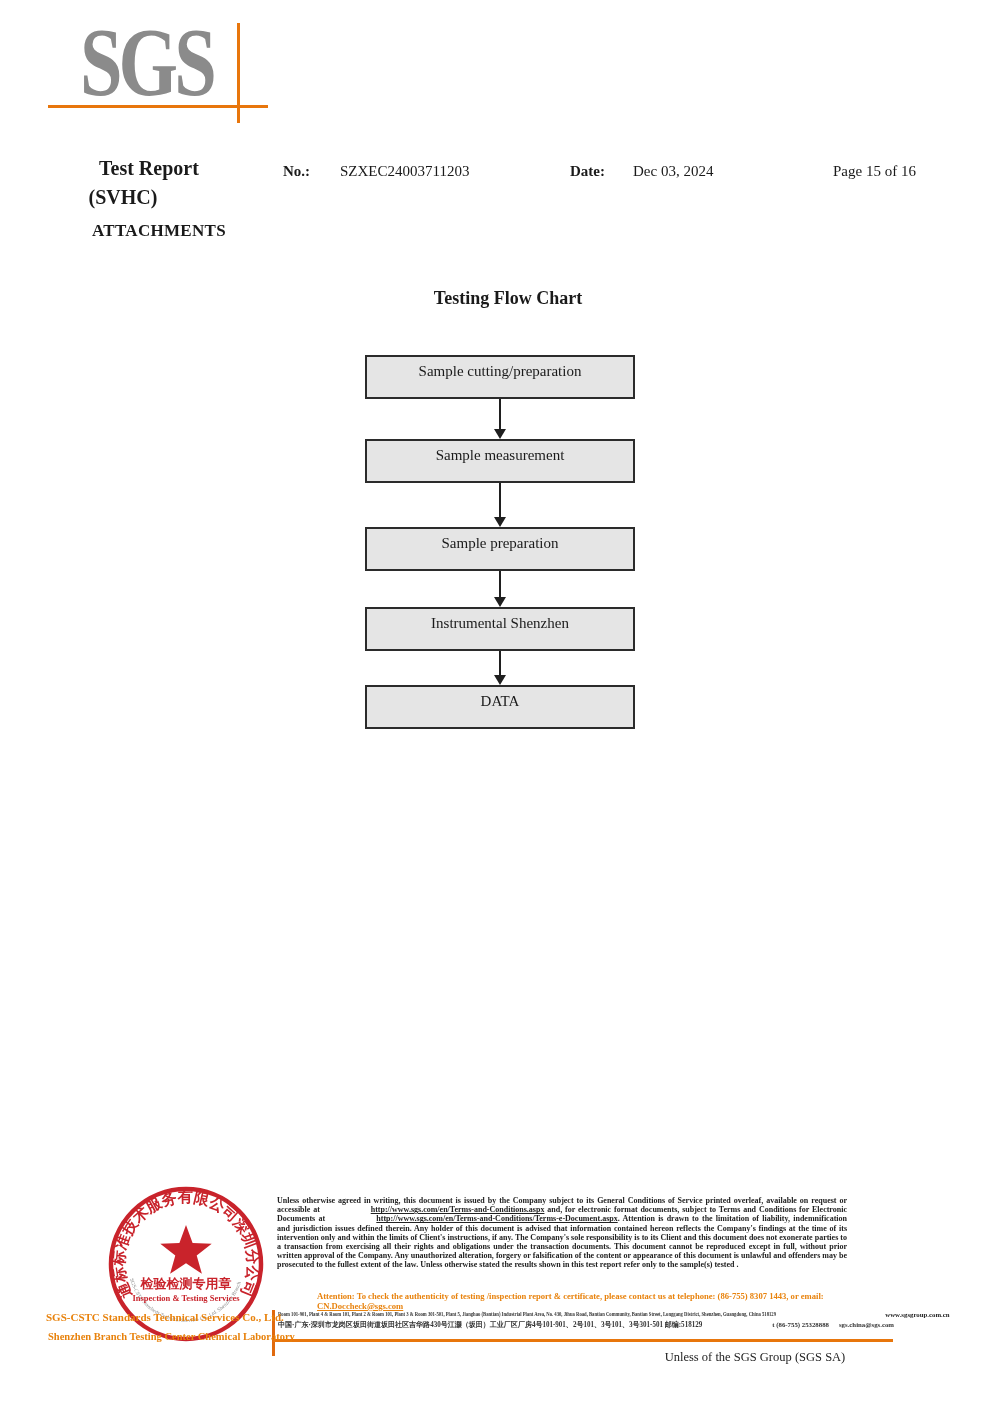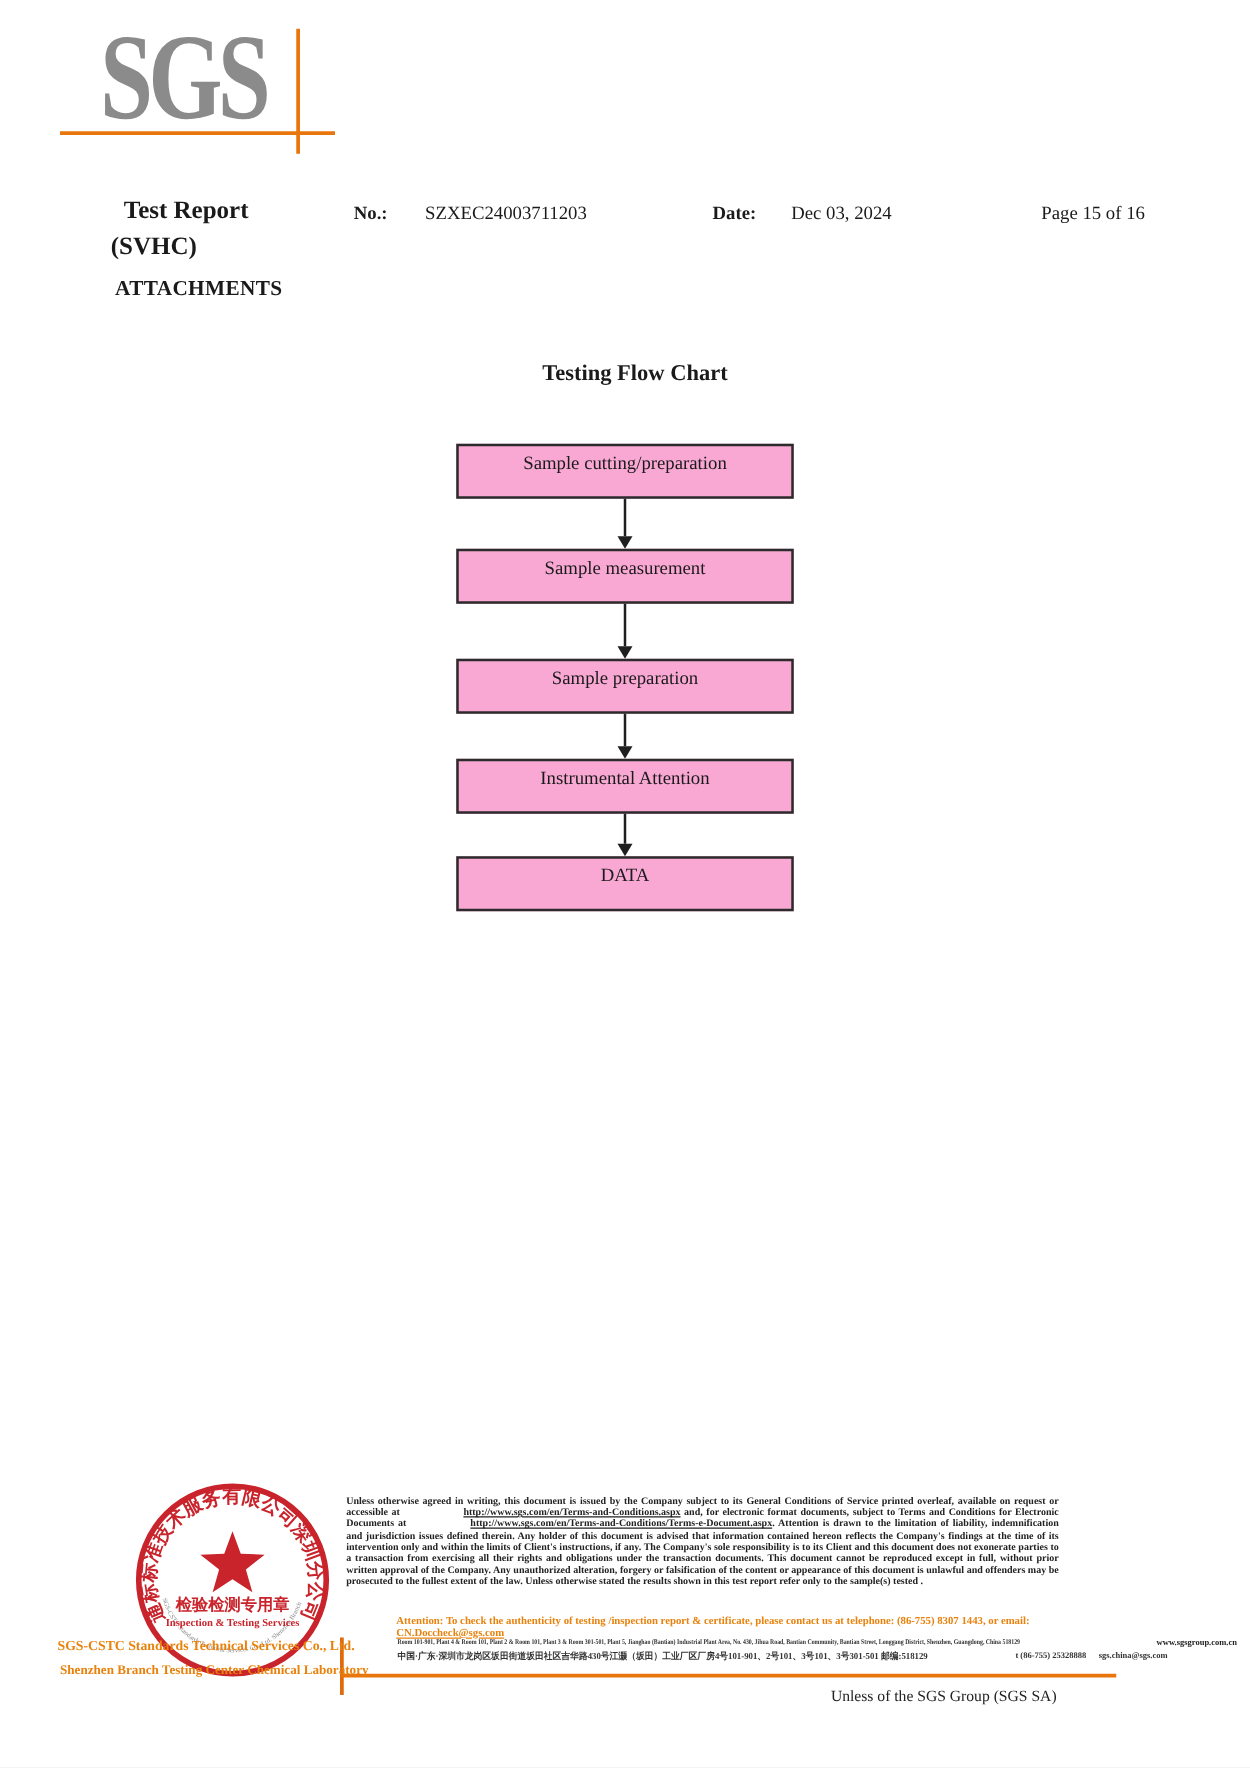--- a/index.html
+++ b/index.html
@@ -30,40 +30,40 @@
   .hdr-no-label{left:283px;}
   .hdr-no-value{left:340px;}
   .hdr-date-label{left:570px;}
   .hdr-date-value{left:633px;}
   .hdr-page{left:833px;}
   
   .fc-title{position:absolute;left:0;right:0;top:288px;text-align:center;font-size:18px;font-weight:bold;margin-left:16px;}
   .fc-col{position:absolute;left:0;right:0;top:355px;display:flex;flex-direction:column;align-items:center;}
   .fc-box{
     width:270px;height:44px;box-sizing:border-box;
-    border:2px solid #2b2b2b;background:#f9a8d4;
+    border:2px solid #2b2b2b;background:#e5e5e5;
     text-align:center;padding-top:6px;font-size:15px;color:#1a1a1a;
   }
   .fc-arrow{display:flex;flex-direction:column;align-items:center;}
   .fc-arrow .shaft{width:2px;background:#1f1f1f;flex:1;}
   .fc-arrow .head{width:0;height:0;border-left:6px solid transparent;border-right:6px solid transparent;border-top:10px solid #1f1f1f;}
   .g1{height:40px}.g2{height:44px}.g3{height:36px}.g4{height:34px}
   
   .legal{
     position:absolute;left:277px;top:1196px;width:570px;
     font-size:8px;line-height:9.2px;font-weight:bold;
     text-align:justify;color:#222;
   }
   .legal .lnk{text-decoration:underline;padding-left:48px;}
   .attention{
     position:absolute;left:277px;top:1291px;width:580px;
     font-size:8.6px;line-height:10px;font-weight:bold;color:#e8820c;margin-left:40px;
   }
   .attention .lnk{text-decoration:underline;}
-  .addr{position:absolute;left:278px;top:1311px;width:616px;color:#333;margin-left:40px;}
+  .addr{position:absolute;left:278px;top:1311px;width:616px;color:#333;}
   .addr-row{display:flex;align-items:flex-start;white-space:nowrap;}
   .addr-en{font-size:5.7px;transform:scaleX(0.82);transform-origin:left top;display:inline-block;font-weight:bold;}
   .addr-web{margin-left:auto;font-size:6.8px;font-weight:bold;color:#222;}
   .addr-cn{font-size:7.4px;transform:scaleX(0.95);transform-origin:left top;display:inline-block;font-weight:bold;margin-top:2px;}
   .addr-phone{margin-left:auto;font-size:6.8px;font-weight:bold;margin-top:3px;}
   .addr-mail{margin-left:10px;font-size:6.8px;font-weight:bold;margin-top:3px;}
   .foot-vline{position:absolute;left:272px;top:1310px;width:3px;height:46px;background:#e06a0e;}
   .foot-hline{position:absolute;left:273px;top:1339px;width:620px;height:3px;background:#e8760c;}
   .member{position:absolute;left:630px;top:1350px;width:250px;text-align:center;font-size:12.5px;color:#222;}
   
@@ -99,21 +99,21 @@
     <div class="fc-box">Sample measurement</div>
     <div class="fc-arrow g2">
         <div class="shaft"></div>
         <div class="head"></div>
       </div>
     <div class="fc-box">Sample preparation</div>
     <div class="fc-arrow g3">
         <div class="shaft"></div>
         <div class="head"></div>
       </div>
-    <div class="fc-box">Instrumental Attention</div>
+    <div class="fc-box">Instrumental Shenzhen</div>
     <div class="fc-arrow g4">
         <div class="shaft"></div>
         <div class="head"></div>
       </div>
     <div class="fc-box">DATA</div>
   </div>
 
   <svg class="stamp" viewBox="0 0 195 175" xmlns="http://www.w3.org/2000/svg">
     <defs>
       <path id="ringPath" d="M 44.3,113 A 62,62 0 1 1 151.7,113"></path>

